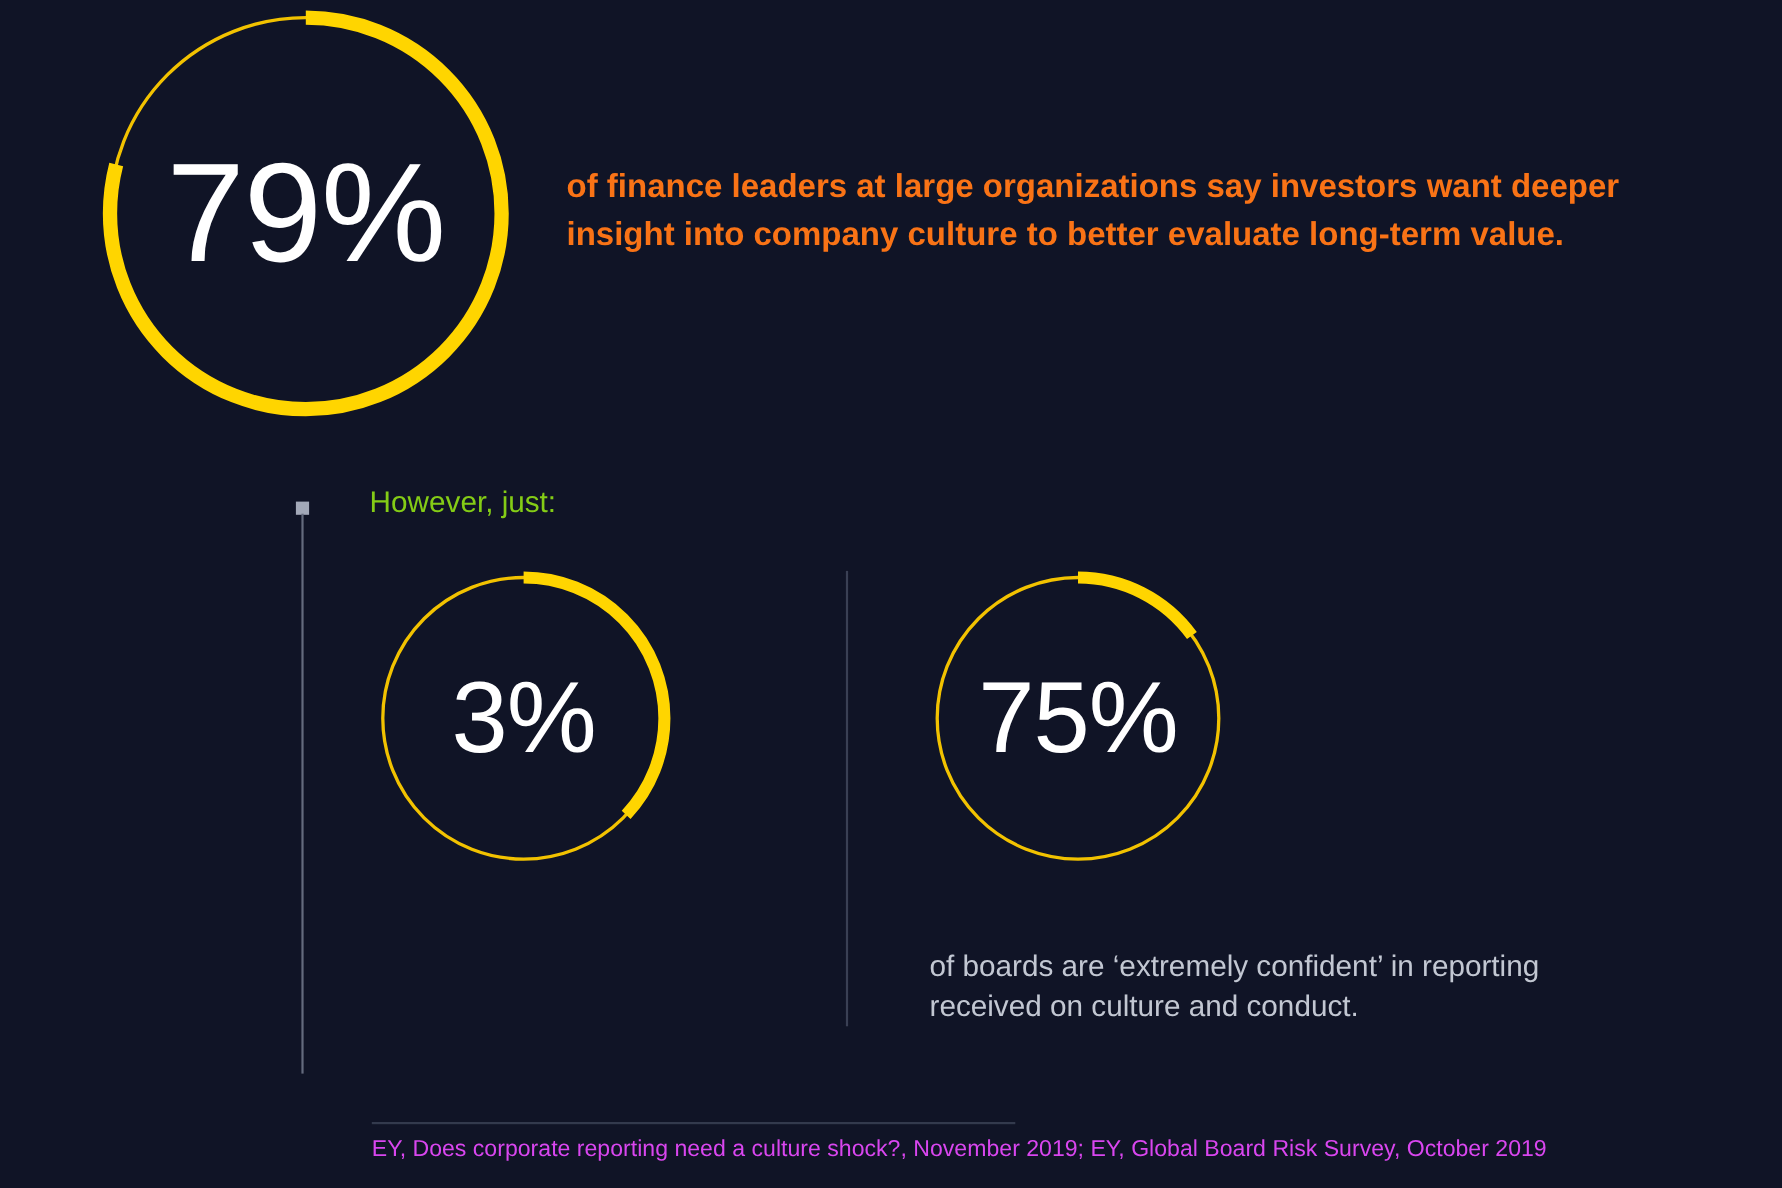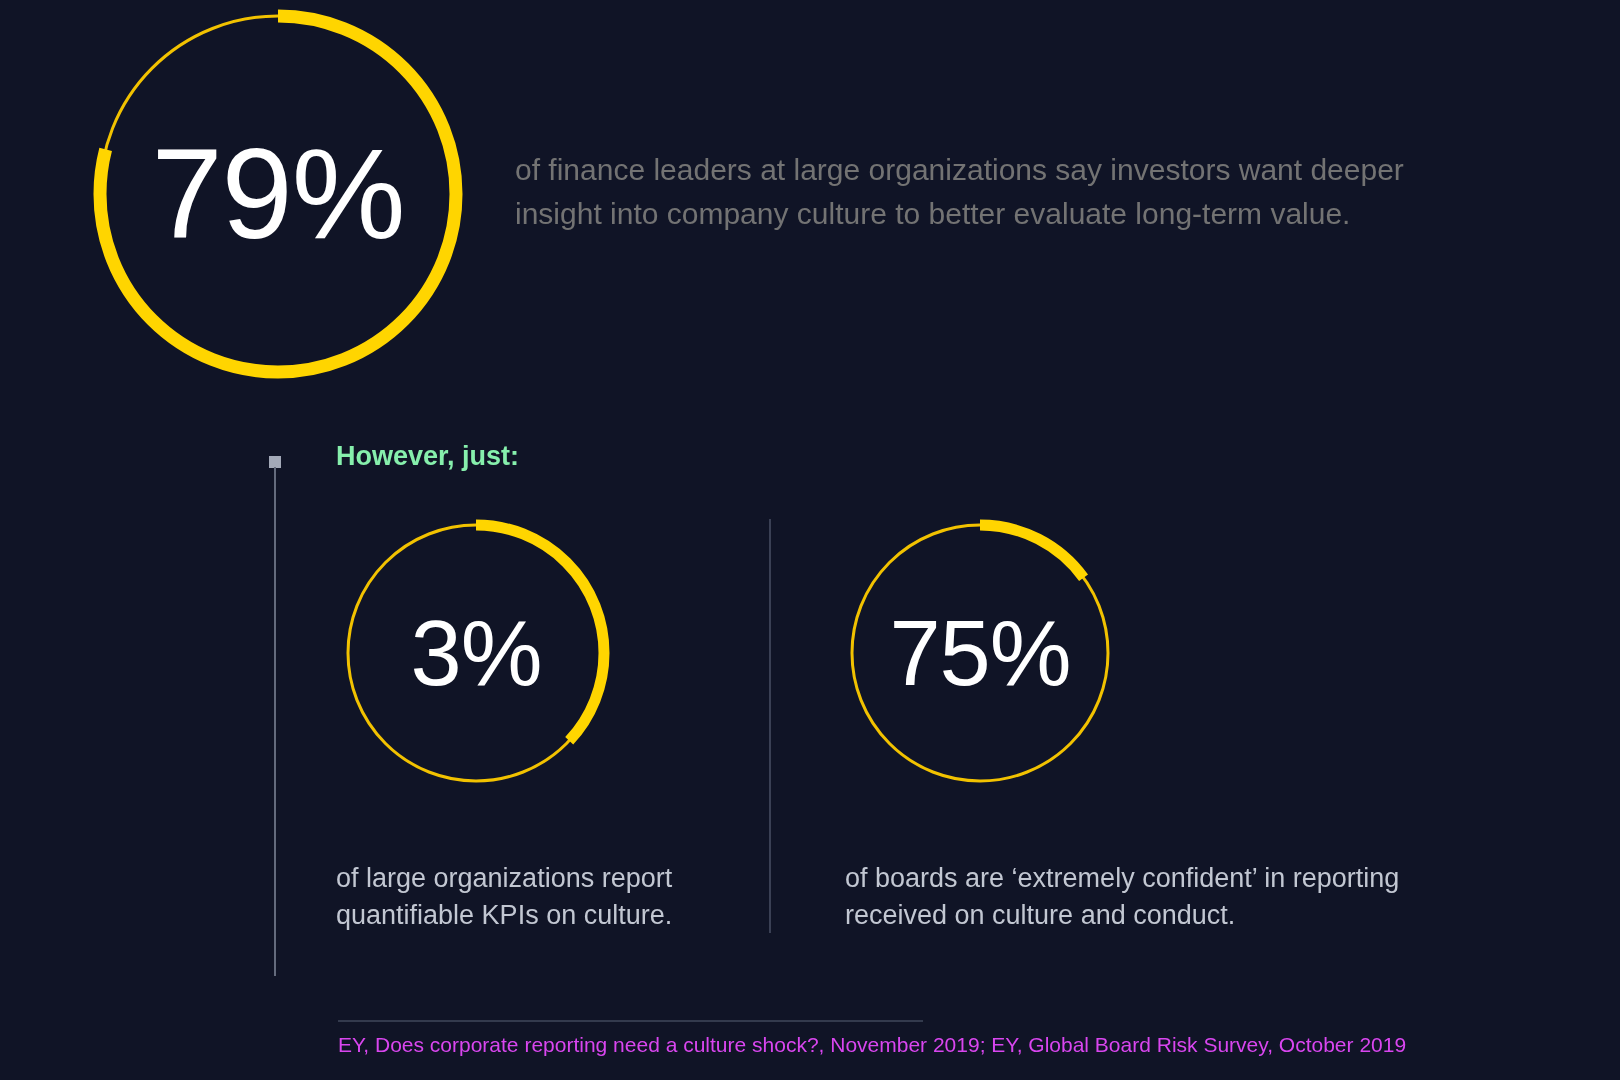--- a/index.html
+++ b/index.html
@@ -50,34 +50,34 @@
     font-size: 128px;
     line-height: 1;
     padding-bottom: 4px;
   }
 
   .hero-text {
     position: absolute;
     left: 515px;
     top: 148px;
     width: 960px;
-    color: #737373;
+    color: #f97316;
     font-size: 30px;
     line-height: 1.46;
-    font-weight: 400;
+    font-weight: 700;
   }
 
   
   .however-label {
     position: absolute;
     left: 336px;
     top: 441px;
-    color: #86efac;
+    color: #84cc16;
     font-size: 27px;
-    font-weight: 700;
+    font-weight: 400;
   }
 
   .bracket-line {
     position: absolute;
     left: 274px;
     top: 467px;
     width: 2px;
     height: 509px;
     background: #646b7d;
   }
@@ -175,21 +175,20 @@
 
   <div class="stat stat-left">
     <div class="small-donut">
       <svg width="270" height="270" viewBox="0 0 270 270" aria-hidden="true">
         <circle cx="135" cy="135" r="128" fill="none" stroke="#F2C200" stroke-width="3"></circle>
         <circle cx="135" cy="135" r="128" fill="none" stroke="#FFD500" stroke-width="11" stroke-linecap="butt" stroke-dasharray="297.6 506.7" stroke-dashoffset="0" transform="rotate(-90 135 135)"></circle>
       </svg>
       <div class="donut-value">3%</div>
     </div>
   </div>
-  <div class="stat-caption caption-left">of large organizations report quantifiable KPIs on culture.</div>
 
   <div class="stat stat-right">
     <div class="small-donut">
       <svg width="270" height="270" viewBox="0 0 270 270" aria-hidden="true">
         <circle cx="135" cy="135" r="128" fill="none" stroke="#F2C200" stroke-width="3"></circle>
         <circle cx="135" cy="135" r="128" fill="none" stroke="#FFD500" stroke-width="11" stroke-linecap="butt" stroke-dasharray="120.6 683.6" stroke-dashoffset="0" transform="rotate(-90 135 135)"></circle>
       </svg>
       <div class="donut-value">75%</div>
     </div>
   </div>

